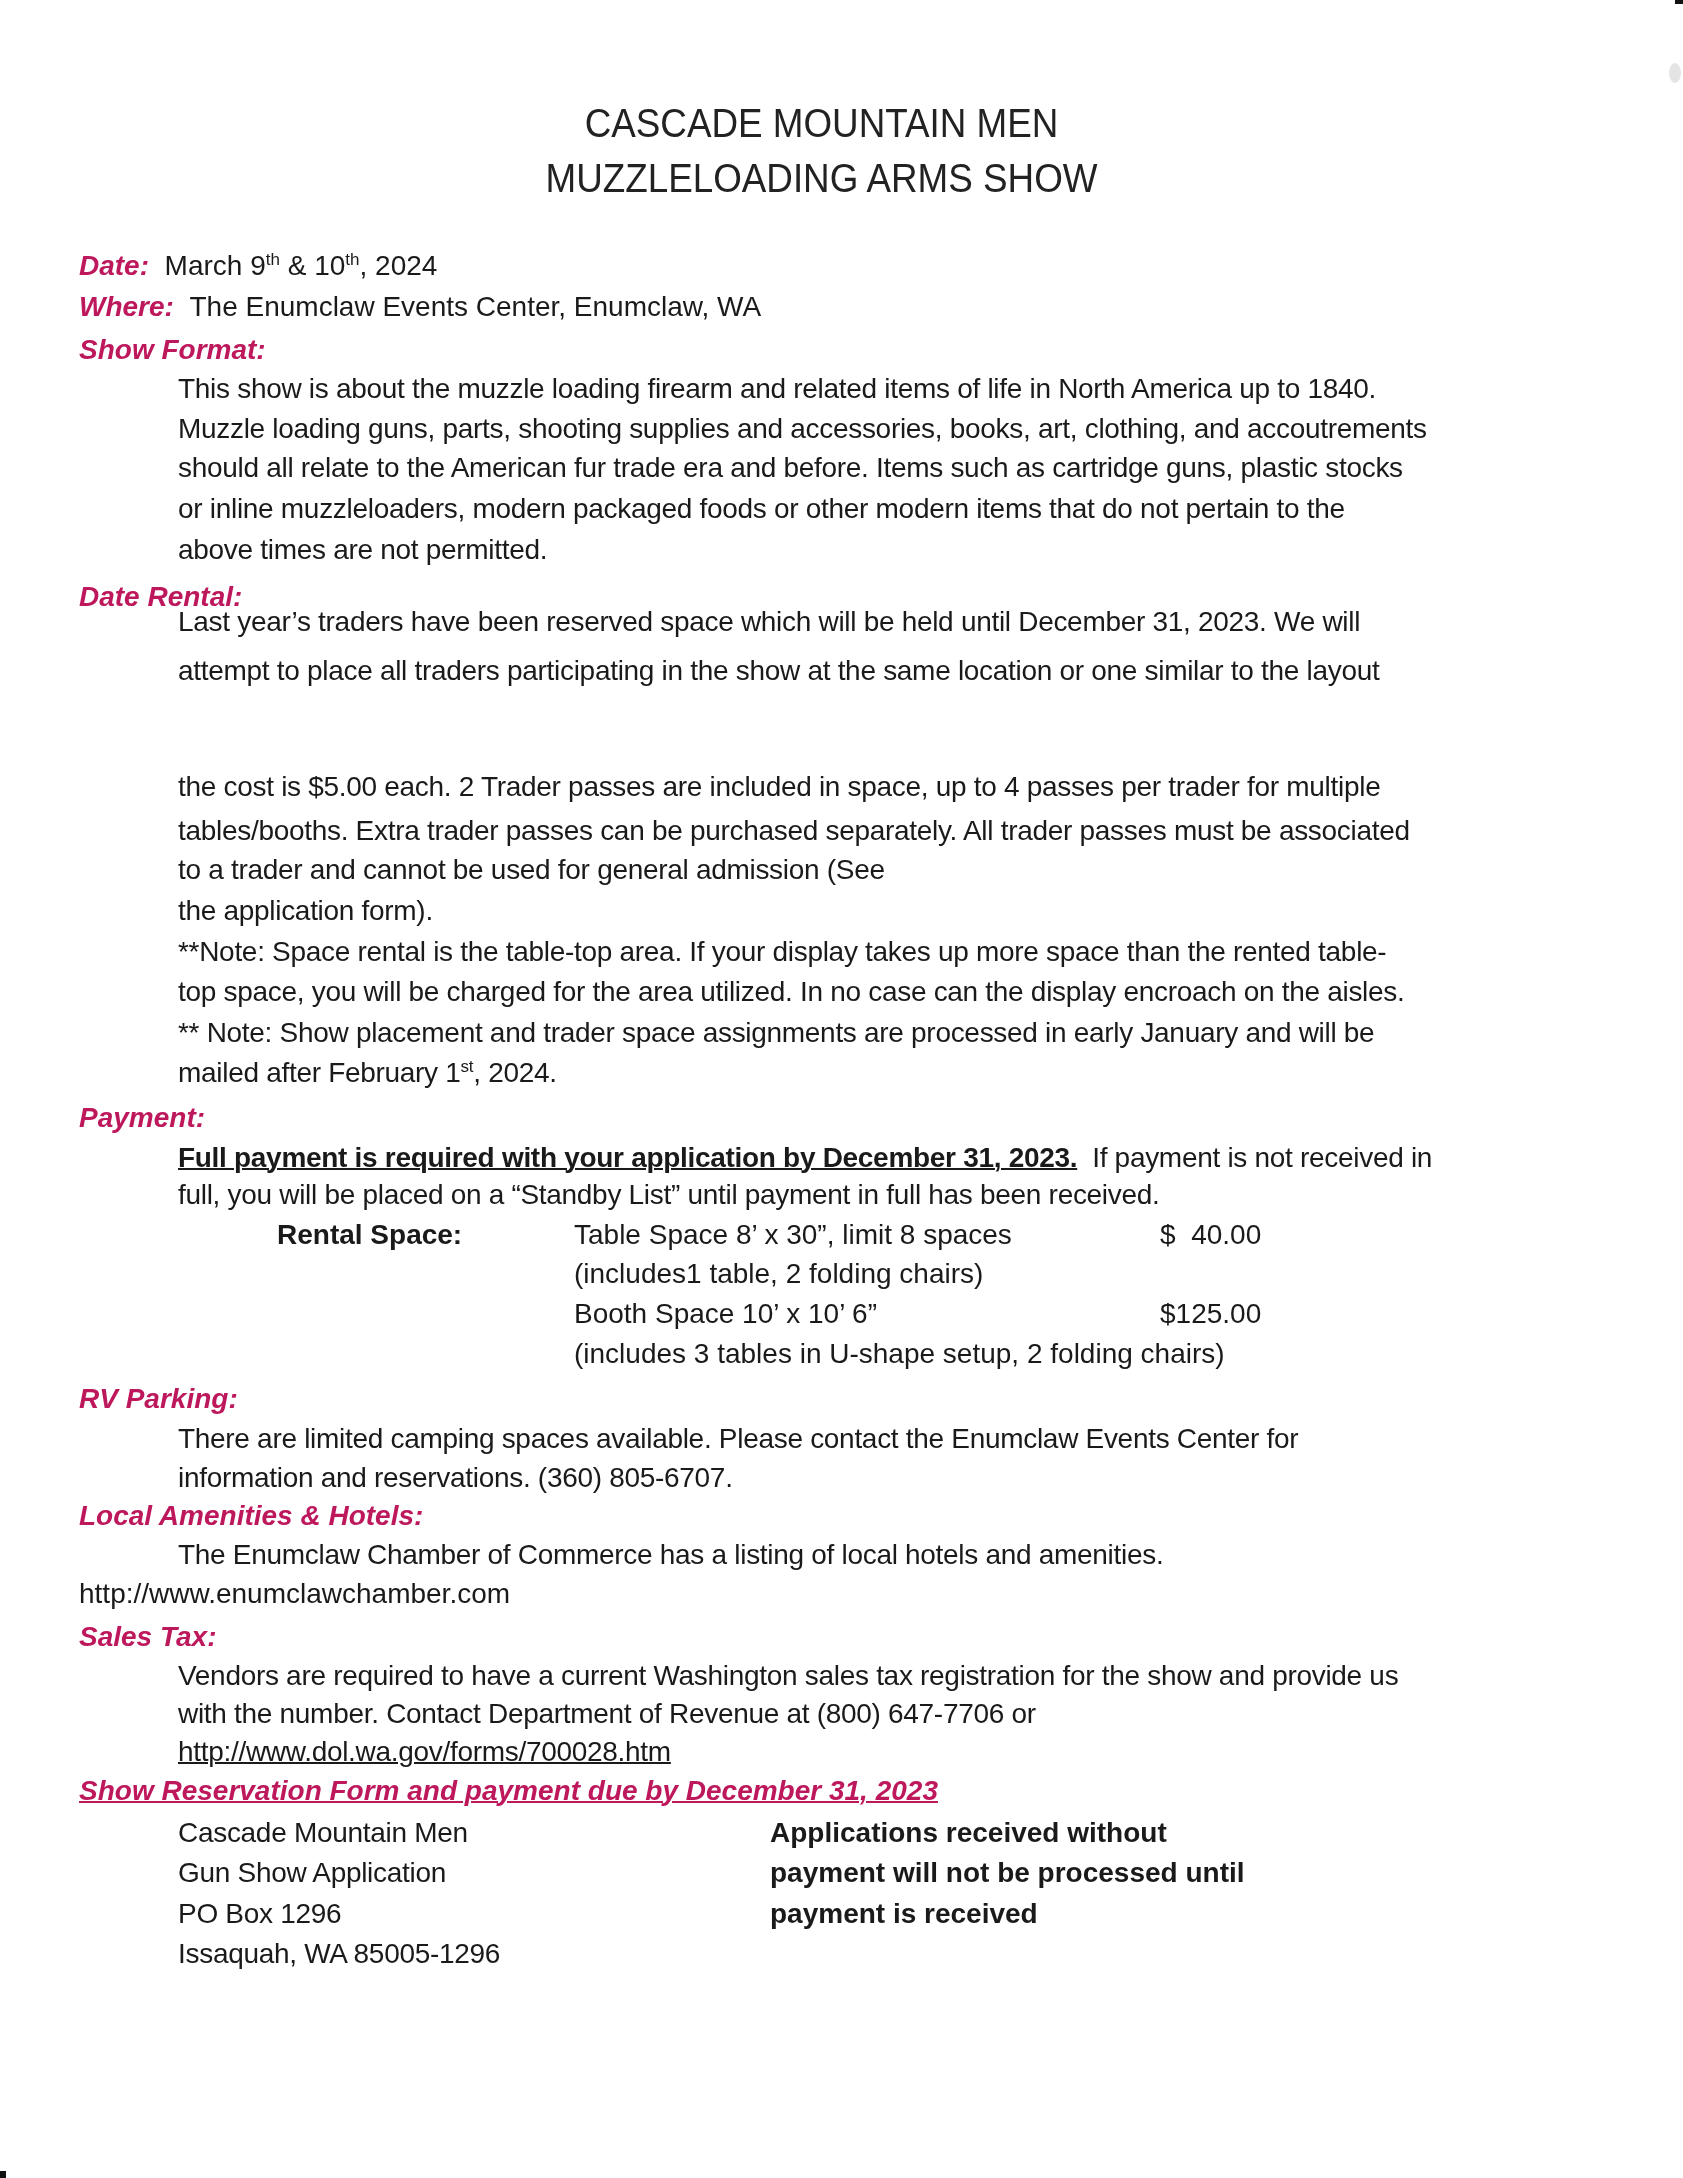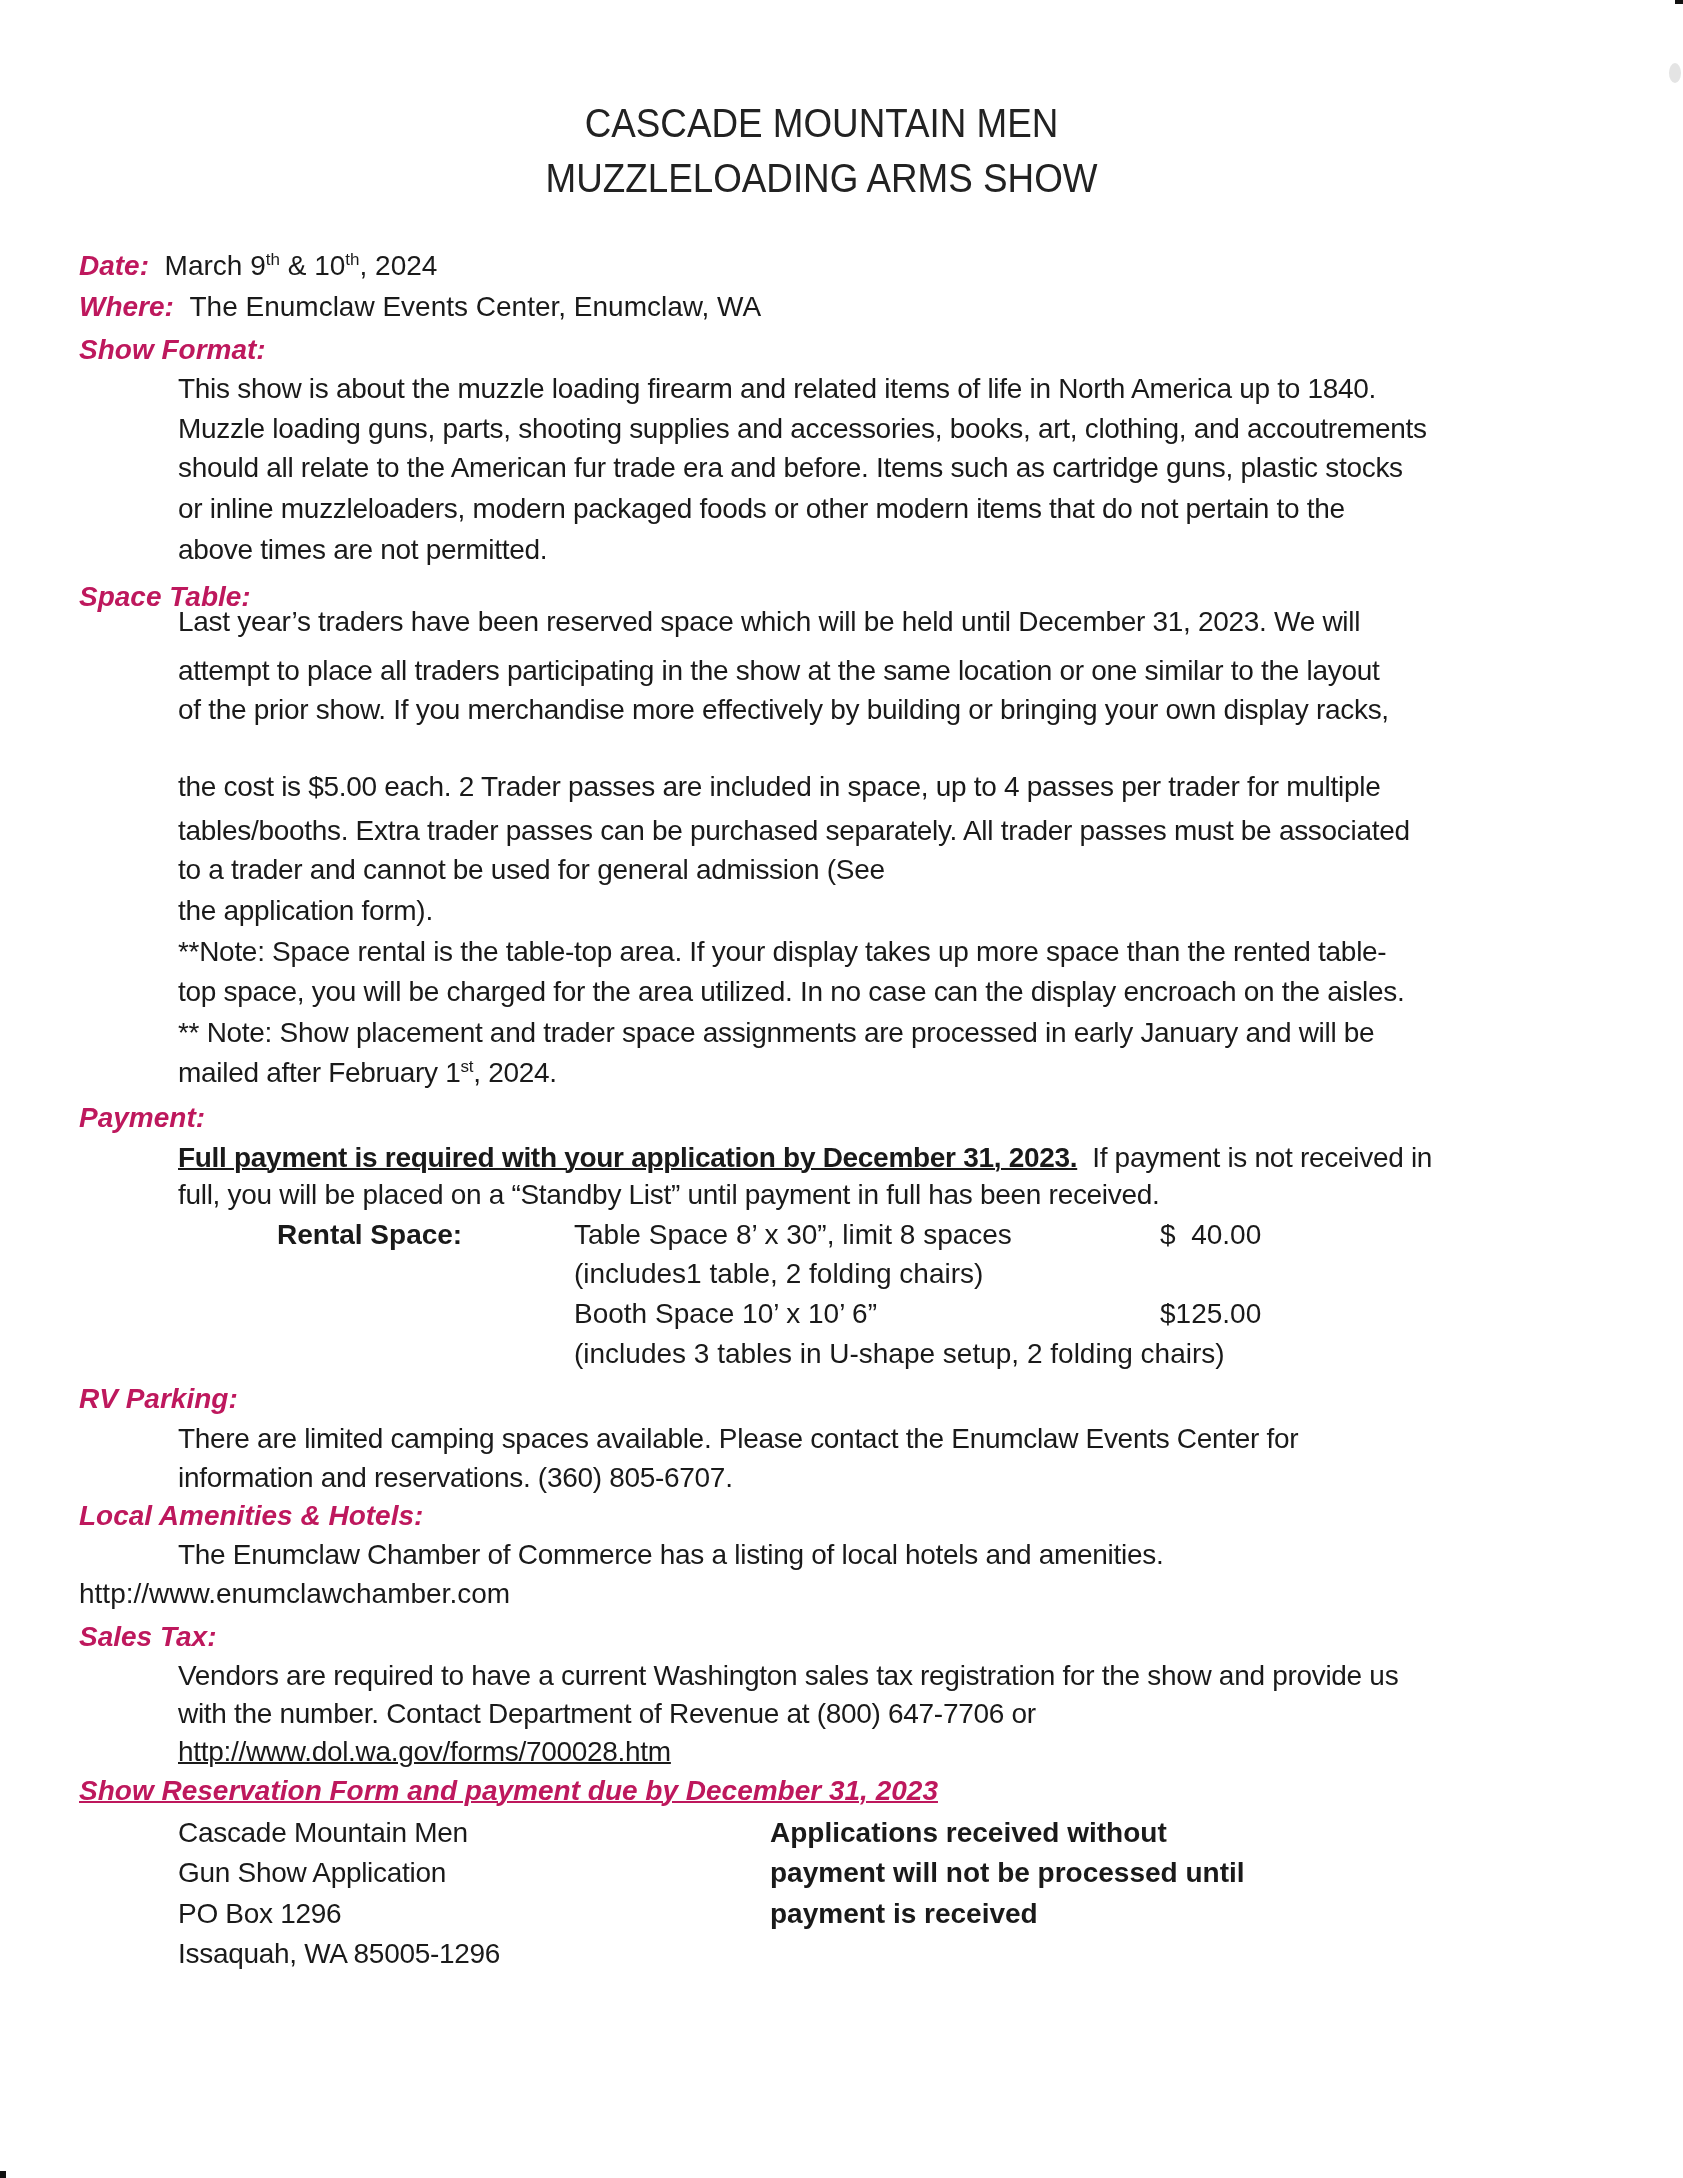--- a/index.html
+++ b/index.html
@@ -45,24 +45,23 @@
     <span>&nbsp;<span>The Enumclaw Events Center, Enumclaw, WA</span></span>
   </div>
 
   <div class="row head" style="top:333px;">Show Format:</div>
   <div class="body-line" style="top:372px;">This show is about the muzzle loading firearm and related items of life in North America up to 1840.</div>
   <div class="body-line" style="top:412px;">Muzzle loading guns, parts, shooting supplies and accessories, books, art, clothing, and accoutrements</div>
   <div class="body-line" style="top:451px;">should all relate to the American fur trade era and before.  Items such as cartridge guns, plastic stocks</div>
   <div class="body-line" style="top:492px;">or inline muzzleloaders, modern packaged foods or other modern items that do not pertain to the</div>
   <div class="body-line" style="top:533px;">above times are not permitted.</div>
 
-  <div class="row head" style="top:580px;">Space Table:</div>
+  <div class="row head" style="top:580px;">Date Rental:</div>
   <div class="body-line" style="top:605px;text-align:center;">Last year’s traders have been reserved space which will be held until December 31, 2023.  We will</div>
   <div class="body-line" style="top:654px;">attempt to place all traders participating in the show at the same location or one similar to the layout</div>
-  <div class="body-line" style="top:693px;">of the prior show.  If you merchandise more effectively by building or bringing your own display racks,</div>
   <div class="body-line" style="top:770px;">the cost is $5.00 each.  2 Trader passes are included in space, up to 4 passes per trader for multiple</div>
   <div class="body-line" style="top:814px;">tables/booths.  Extra trader passes can be purchased separately.  All trader passes must be associated</div>
   <div class="body-line" style="top:853px;">to a trader and cannot be used for general admission (See</div>
   <div class="body-line" style="top:894px;">the application form).</div>
   <div class="body-line" style="top:935px;">**Note: Space rental is the table-top area.  If your display takes up more space than the rented table-</div>
   <div class="body-line" style="top:975px;">top space, you will be charged for the area utilized.  In no case can the display encroach on the aisles.</div>
   <div class="body-line" style="top:1016px;">** Note: Show placement and trader space assignments are processed in early January and will be</div>
   <div class="body-line" style="top:1056px;"><span>mailed after February 1</span><span class="sup">st</span><span>, 2024.</span></div>
 
   <div class="row head" style="top:1101px;">Payment:</div>

